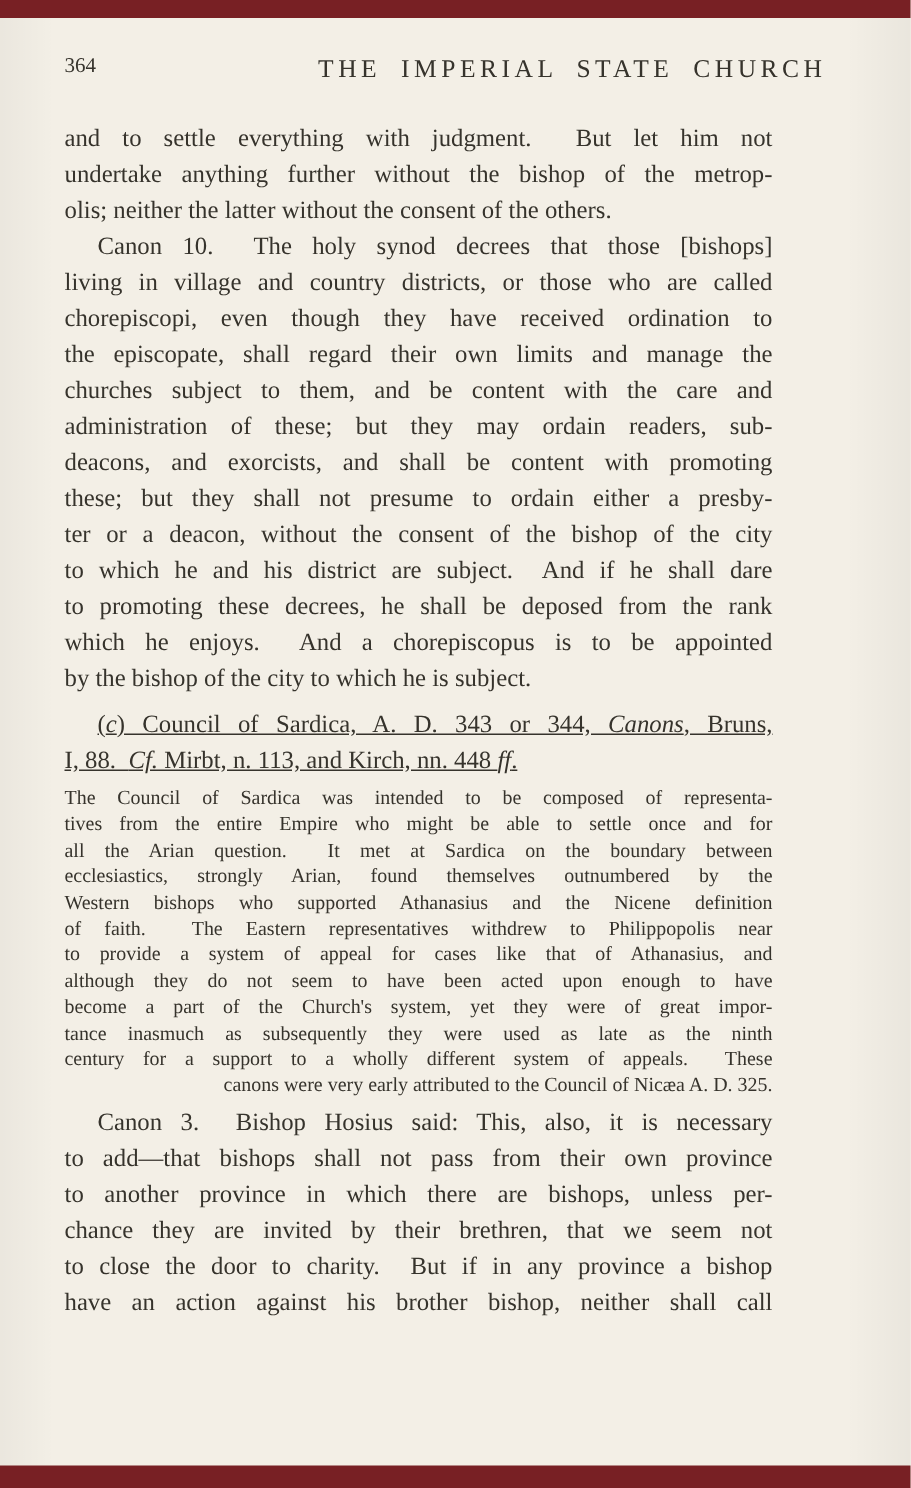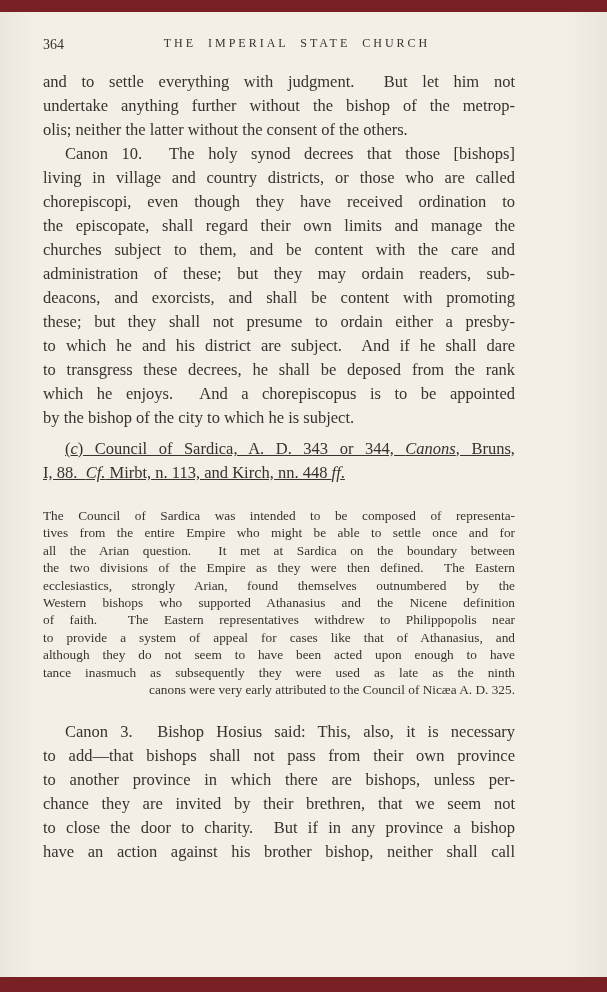--- a/index.html
+++ b/index.html
@@ -23,47 +23,47 @@
   .header {
     position: absolute;
     top: 36px; left: 43px; width: 472px; height: 24px;
   }
   .pagenum {
     position: absolute; left: 0; top: 1px;
     font-size: 14px;
   }
   .title {
     position: absolute; left: 0; right: -36px; top: 0;
-    text-align: center;
-    font-size: 12px;
+    text-align: right;
+    font-size: 17px;
     letter-spacing: 3px;
     word-spacing: 6px;
   }
   .content {
     position: absolute;
-    top: 70px; left: 43px; width: 472px;
+    top: 80px; left: 43px; width: 472px;
   }
   .para { margin: 0; }
   .para .line {
     font-size: 16.5px;
     line-height: 24px;
   }
   .para.small .line {
     font-size: 13.3px;
     line-height: 17.4px;
     text-align: right;
   }
   .line.justify {
     text-align: justify;
     text-align-last: justify;
     text-justify: inter-word;
   }
   .line.indent { text-indent: 22px; }
   .gap-small  { margin-top: 7px; text-decoration: underline; }
-  .gap-medium { margin-top: 22px; }
+  .gap-medium { margin-top: 4px; }
   em { font-style: italic; }
 </style>
 </head>
 <body style="background: rgb(243, 239, 230); color: rgb(54, 51, 44);">
 
 <div class="paper-shade"></div>
 
 <div class="bar top" style="background: rgb(120, 32, 36);"></div>
 
 <div class="header">
@@ -79,40 +79,42 @@
     </div>
     <div class="para body">
       <div class="line justify indent"><span>Canon 10.&nbsp; The holy synod decrees that those [bishops]</span></div>
       <div class="line justify"><span>living in village and country districts, or those who are called</span></div>
       <div class="line justify"><span>chorepiscopi, even though they have received ordination to</span></div>
       <div class="line justify"><span>the episcopate, shall regard their own limits and manage the</span></div>
       <div class="line justify"><span>churches subject to them, and be content with the care and</span></div>
       <div class="line justify"><span>administration of these; but they may ordain readers, sub-</span></div>
       <div class="line justify"><span>deacons, and exorcists, and shall be content with promoting</span></div>
       <div class="line justify"><span>these; but they shall not presume to ordain either a presby-</span></div>
+      <div class="line justify"><span>ter or a deacon, without the consent of the bishop of the city</span></div>
       <div class="line justify"><span>to which he and his district are subject.&nbsp; And if he shall dare</span></div>
-      <div class="line justify"><span>to transgress these decrees, he shall be deposed from the rank</span></div>
+      <div class="line justify"><span>to promoting these decrees, he shall be deposed from the rank</span></div>
       <div class="line justify"><span>which he enjoys.&nbsp; And a chorepiscopus is to be appointed</span></div>
       <div class="line"><span>by the bishop of the city to which he is subject.</span></div>
     </div>
     <div class="para body gap-small">
       <div class="line justify indent"><span>(</span><em>c</em><span>) Council of Sardica, A. D. 343 or 344, </span><em>Canons</em><span>, Bruns,</span></div>
       <div class="line"><span>I, 88.&nbsp; </span><em>Cf.</em><span> Mirbt, n. 113, and Kirch, nn. 448 </span><em>ff</em><span>.</span></div>
     </div>
     <div class="para small gap-medium">
       <div class="line justify"><span>The Council of Sardica was intended to be composed of representa-</span></div>
       <div class="line justify"><span>tives from the entire Empire who might be able to settle once and for</span></div>
       <div class="line justify"><span>all the Arian question.&nbsp; It met at Sardica on the boundary between</span></div>
-      <div class="line justify"><span>the two divisions of the Empire as they were then defined.&nbsp; The Eastern</span></div>
       <div class="line justify"><span>ecclesiastics, strongly Arian, found themselves outnumbered by the</span></div>
       <div class="line justify"><span>Western bishops who supported Athanasius and the Nicene definition</span></div>
       <div class="line justify"><span>of faith.&nbsp; The Eastern representatives withdrew to Philippopolis near</span></div>
       <div class="line justify"><span>to provide a system of appeal for cases like that of Athanasius, and</span></div>
       <div class="line justify"><span>although they do not seem to have been acted upon enough to have</span></div>
+      <div class="line justify"><span>become a part of the Church's system, yet they were of great impor-</span></div>
       <div class="line justify"><span>tance inasmuch as subsequently they were used as late as the ninth</span></div>
+      <div class="line justify"><span>century for a support to a wholly different system of appeals.&nbsp; These</span></div>
       <div class="line"><span>canons were very early attributed to the Council of Nicæa A. D. 325.</span></div>
     </div>
     <div class="para body gap-medium">
       <div class="line justify indent"><span>Canon 3.&nbsp; Bishop Hosius said: This, also, it is necessary</span></div>
       <div class="line justify"><span>to add—that bishops shall not pass from their own province</span></div>
       <div class="line justify"><span>to another province in which there are bishops, unless per-</span></div>
       <div class="line justify"><span>chance they are invited by their brethren, that we seem not</span></div>
       <div class="line justify"><span>to close the door to charity.&nbsp; But if in any province a bishop</span></div>
       <div class="line justify"><span>have an action against his brother bishop, neither shall call</span></div>
     </div>

